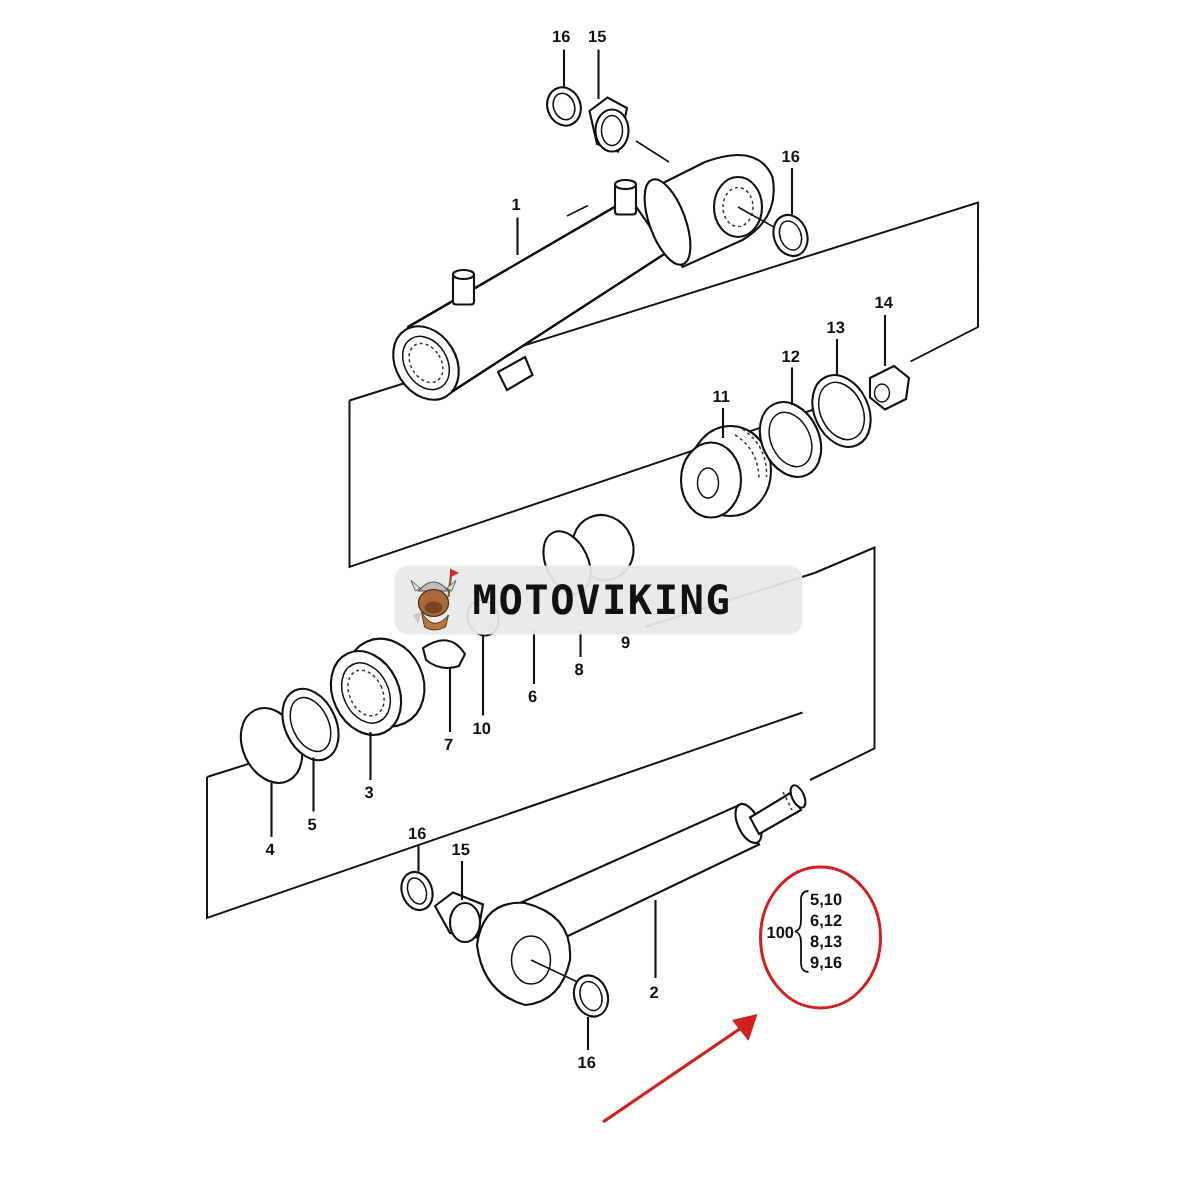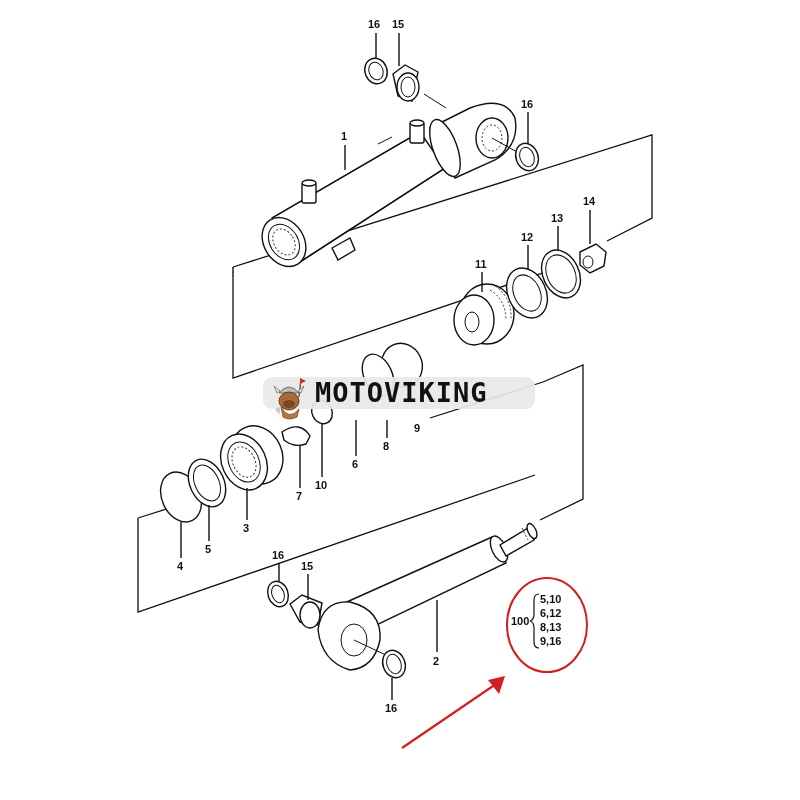--- a/index.html
+++ b/index.html
@@ -6,23 +6,23 @@
   body { width: 800px; height: 800px; position: relative; overflow: hidden;
          font-family: "Liberation Sans", sans-serif; }
   #diagram { position: absolute; left: 0; top: 0; width: 800px; height: 800px; }
   .ln { stroke: #111; stroke-width: 1.4; fill: none; }
   .thin { stroke: #111; stroke-width: 1; fill: none; }
   .dash { stroke: #333; stroke-width: 1; fill: none; stroke-dasharray: 2 2; }
   .part { stroke: #111; stroke-width: 1.4; fill: #fff; }
   .frame { stroke: #111; stroke-width: 1.3; fill: none; }
   .lbl { font-family: "Liberation Sans", sans-serif; font-size: 11px; font-weight: bold; fill: #111; }
   .kit { font-family: "Liberation Sans", sans-serif; font-size: 11px; font-weight: bold; fill: #111; }
-  .brand { position: absolute; left: 263px; top: 377px; width: 272px; height: 32px;
+  .brand { position: absolute; left: 263px; top: 377px; width: 272px; height: 46px;
            background: rgba(232,232,232,0.93); border-radius: 9px;
-           display: flex; }
+           display: flex; align-items: center; }
   .brand-logo { width: 42px; height: 44px; margin-left: 6px; }
   .brand-text { font-family: "DejaVu Sans Mono", monospace; font-weight: bold;
                 font-size: 27px; letter-spacing: 1px; color: #111; margin-left: 4px; }
 </style>
 </head>
 <body>
 
 <svg id="diagram" viewBox="0 0 800 800" xmlns="http://www.w3.org/2000/svg">
 
   <g>

